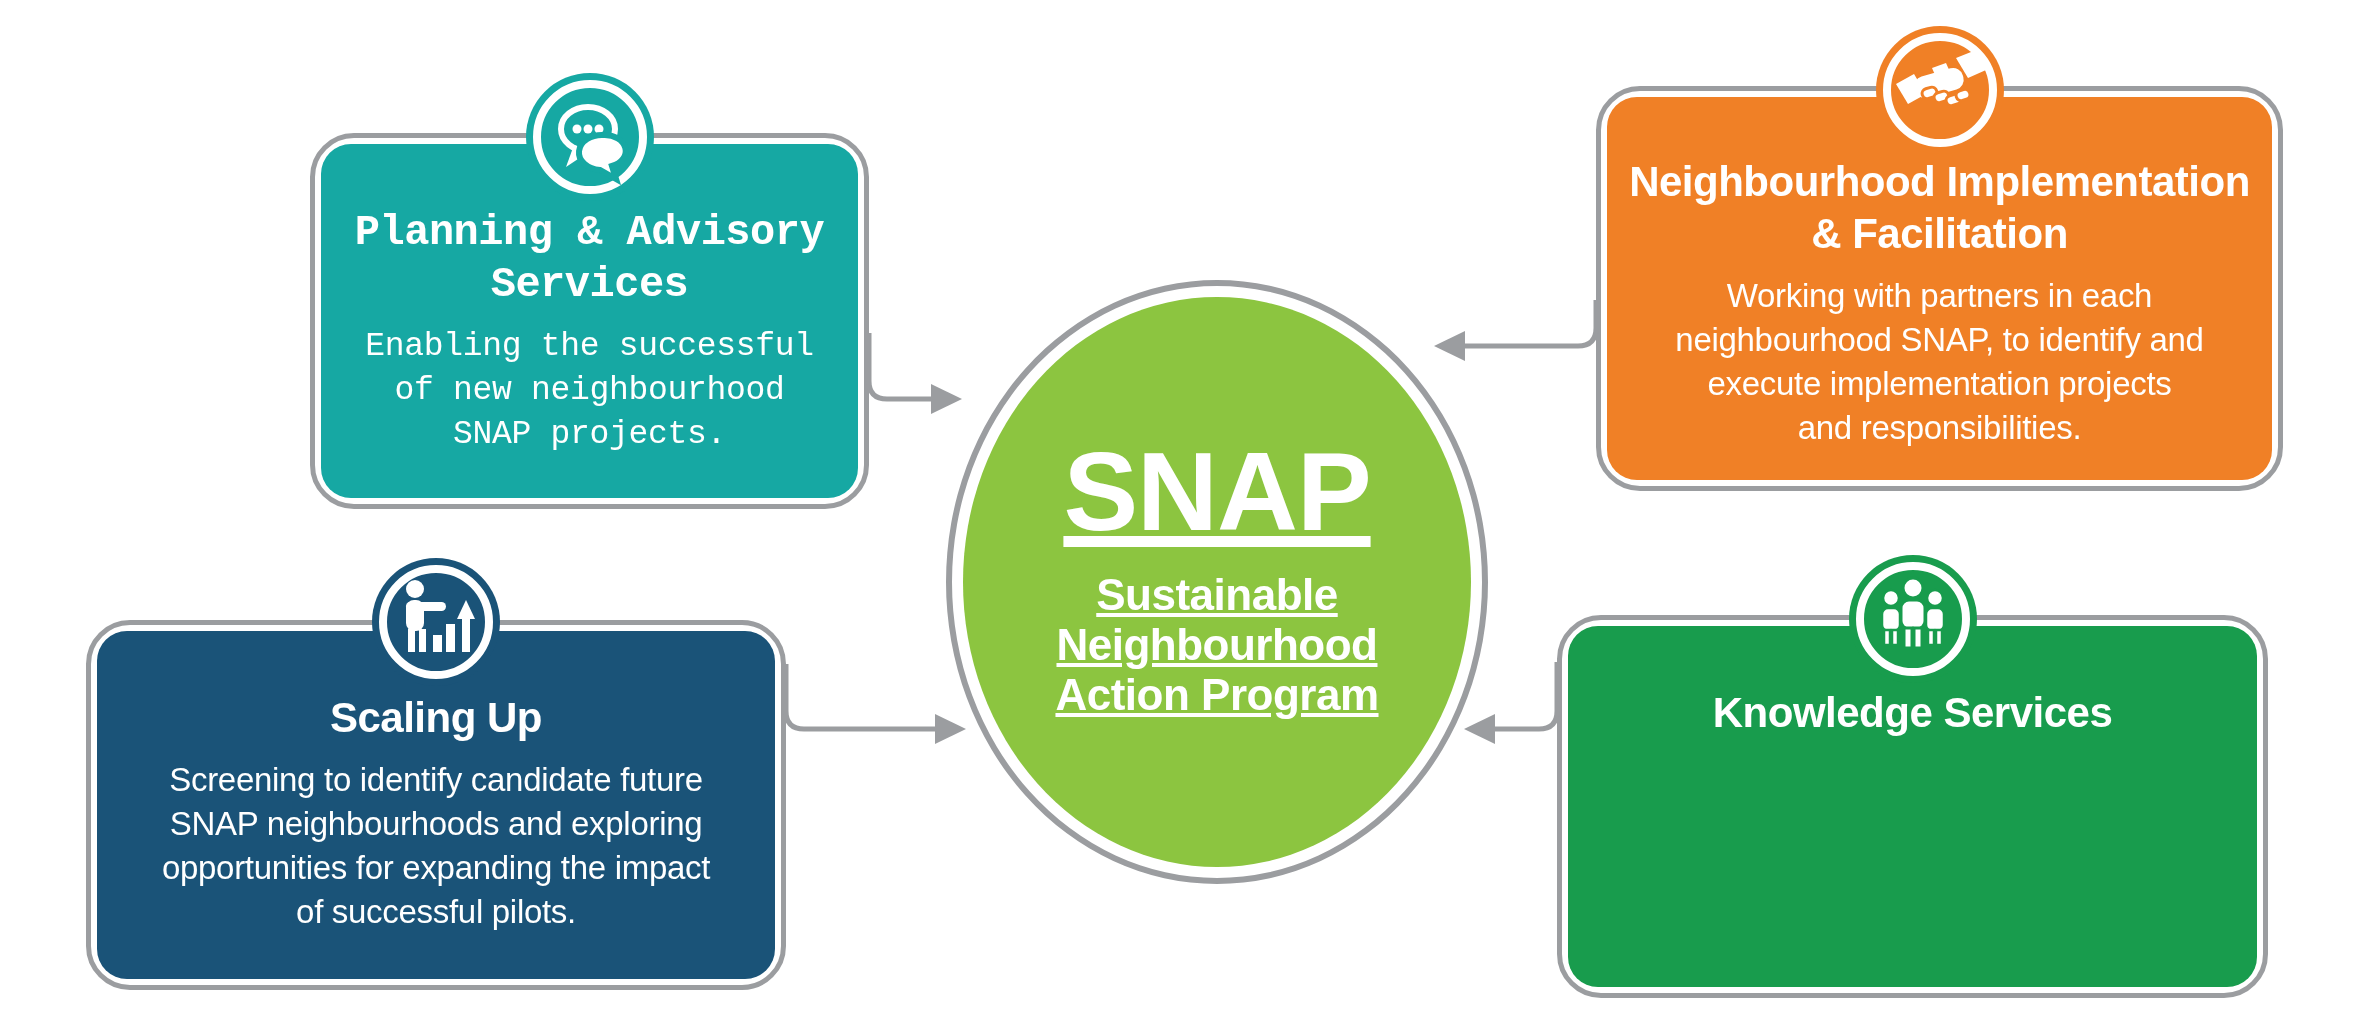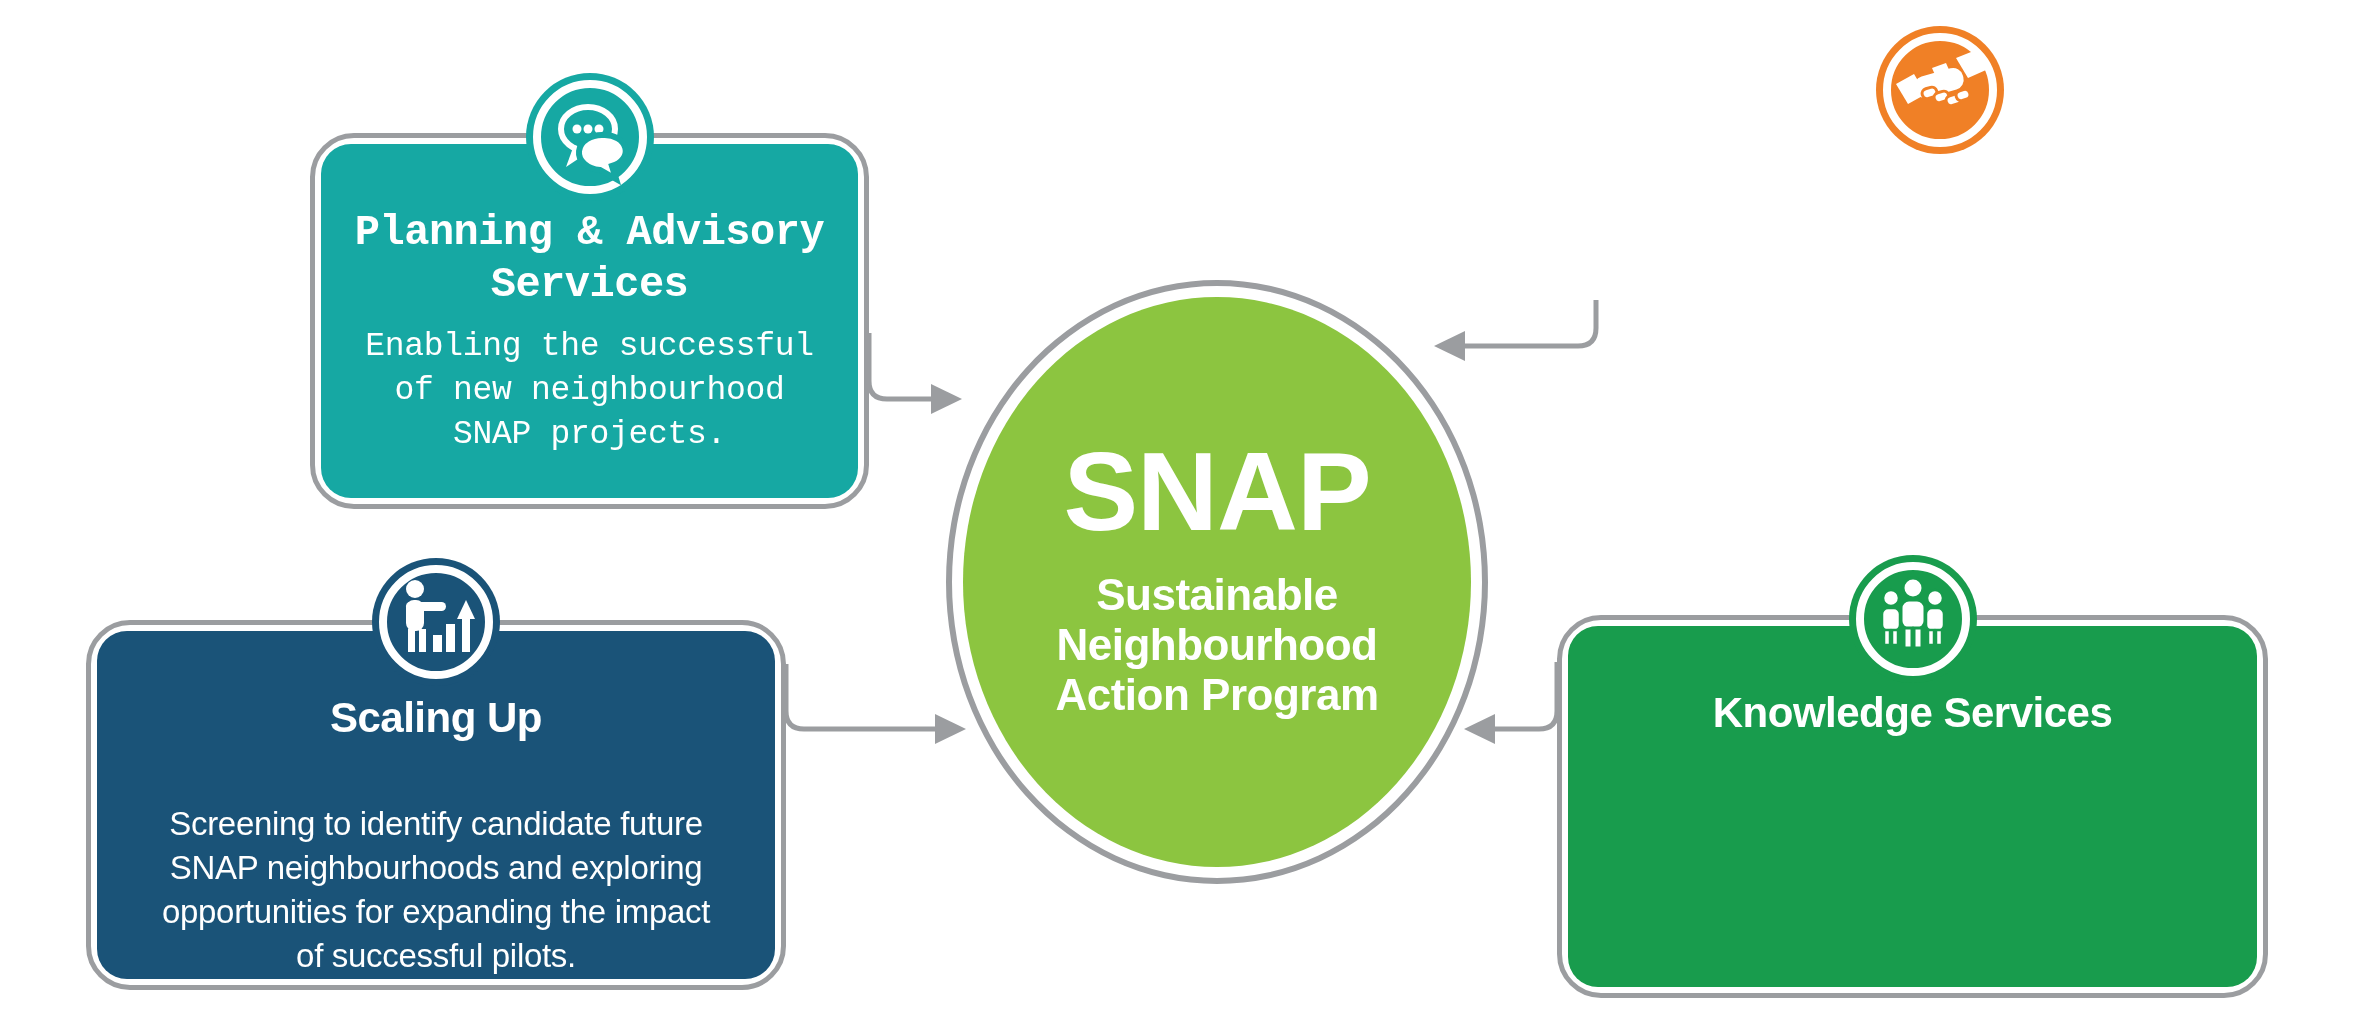--- a/index.html
+++ b/index.html
@@ -32,21 +32,21 @@
   .card-title{
     font-size:42px;font-weight:bold;line-height:52px;
     letter-spacing:-0.5px;white-space:pre-line;margin:0 0 14px 0;
   }
   .card-body{
     font-size:33px;font-weight:normal;line-height:44px;
     letter-spacing:-0.3px;white-space:pre-line;margin:0;
   }
   .pad-tl{padding-top:58px;font-family:Liberation Mono, monospace;}
   .pad-tr{padding-top:54px;}
-  .pad-bl{padding-top:56px;gap:44px;}
+  .pad-bl{padding-top:56px;}
   .pad-br{padding-top:56px;}
   
   .card--planning {left:310px; top:133px; width:559px; height:376px;}
   .card--implementation{left:1596px;top:86px;  width:687px; height:405px;}
   .card--scaling  {left:86px;  top:620px; width:700px; height:370px;}
   .card--knowledge{left:1557px;top:615px; width:711px; height:383px;}
   
   .icon-badge{position:absolute;width:128px;height:128px;z-index:6;}
   .icon-badge svg{display:block;width:128px;height:128px;}
   .badge--planning {left:526px; top:73px;}
@@ -55,21 +55,21 @@
   .badge--knowledge{left:1849px;top:555px;}
   
   .centre{
     position:absolute;left:946px;top:280px;width:542px;height:604px;
     border:6px solid var(--line);border-radius:50%;
     background:#ffffff;box-sizing:border-box;z-index:4;
   }
   .centre-fill{
     position:absolute;inset:11px;border-radius:50%;background:var(--c);
     display:flex;flex-direction:column;align-items:center;justify-content:center;
-    text-align:center;color:var(--tx);
+    text-align:center;color:var(--tx);text-decoration:underline;
   }
   .centre-acronym{
     font-size:112px;font-weight:bold;line-height:1;
     letter-spacing:-1px;margin:0 0 14px 0;
   }
   .centre-name{
     font-size:44px;font-weight:bold;line-height:50px;
     letter-spacing:-0.5px;white-space:pre-line;margin:8px;
   }
   
@@ -93,20 +93,32 @@
     <div class="card-fill"></div>
     <div class="card-content pad-tl">
       <h2 class="card-title">Planning &amp; Advisory
 Services</h2>
       <p class="card-body">Enabling the successful
 of new neighbourhood
 SNAP projects.</p>
     </div>
   </div>
 
+  <div class="card card--implementation" style="--c: #F08026;">
+    <div class="card-outline"></div>
+    <div class="card-fill"></div>
+    <div class="card-content pad-tr">
+      <h2 class="card-title">Neighbourhood Implementation
+&amp; Facilitation</h2>
+      <p class="card-body">Working with partners in each
+neighbourhood SNAP, to identify and
+execute implementation projects
+and responsibilities.</p>
+    </div>
+  </div>
 
   <div class="card card--scaling" style="--c: #1A5378;">
     <div class="card-outline"></div>
     <div class="card-fill"></div>
     <div class="card-content pad-bl">
       <h2 class="card-title">Scaling Up</h2>
       <p class="card-body">Screening to identify candidate future
 SNAP neighbourhoods and exploring
 opportunities for expanding the impact
 of successful pilots.</p>

